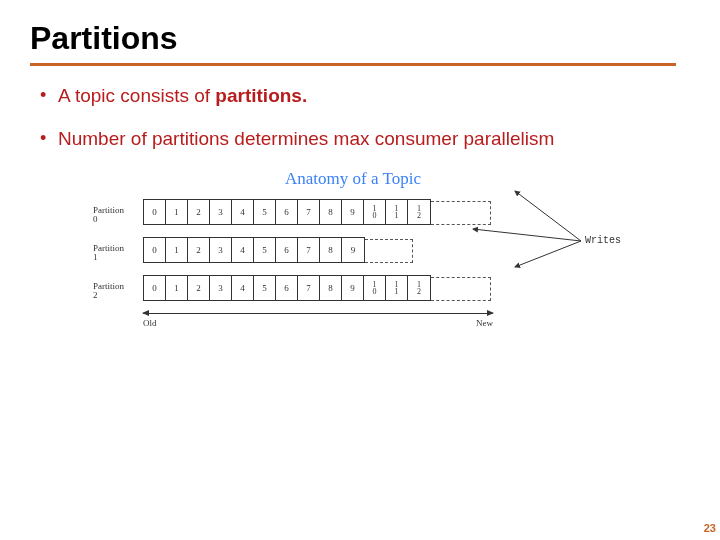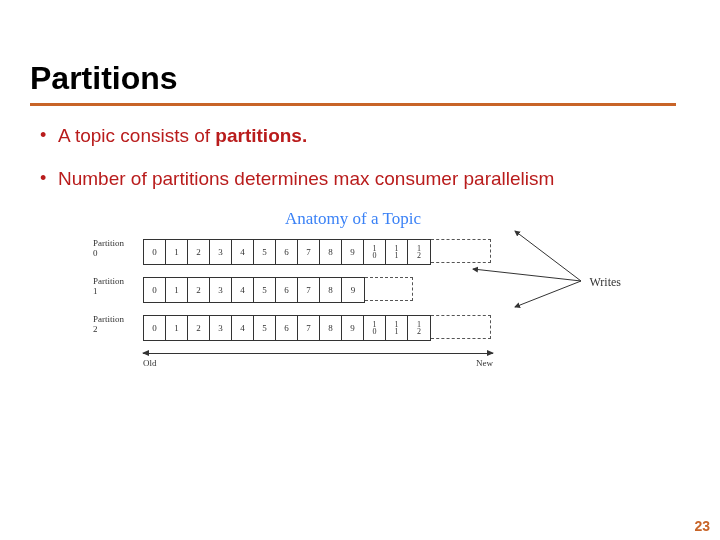--- a/index.html
+++ b/index.html
@@ -6,21 +6,20 @@
   body {
     width: 720px;
     height: 540px;
     background: #fff;
     font-family: Arial, Helvetica, sans-serif;
     position: relative;
     overflow: hidden;
   }
   .slide {
     padding: 20px 44px 0 30px;
-    margin-top: 40px;
   }
   .title {
     font-size: 32px;
     font-weight: bold;
     color: #000;
     margin-bottom: 6px;
   }
   .hr {
     height: 3px;
     background: #c86428;
@@ -52,21 +51,21 @@
   }
   .diag-title {
     text-align: center;
     font-family: Georgia, serif;
     font-size: 17px;
     color: #3b82f6;
     margin-bottom: 10px;
   }
   .partition-row {
     display: flex;
-    align-items: flex-start;
+    align-items: flex-end;
     margin-bottom: 12px;
     position: relative;
   }
   .p-label {
     width: 50px;
     font-size: 9px;
     font-family: Georgia, serif;
     color: #333;
     text-align: left;
     line-height: 1.1;
@@ -123,31 +122,31 @@
     width: 0; height: 0;
     border-top: 3.5px solid transparent;
     border-bottom: 3.5px solid transparent;
   }
   .arrow-line::before { left: -1px; border-right: 7px solid #333; }
   .arrow-line::after { right: -1px; border-left: 7px solid #333; }
   .writes-label {
     position: absolute;
     right: -8px;
     top: 66px;
-    font-size: 12px;
-    font-family: Liberation Serif, serif;
+    font-size: 10px;
+    font-family: Liberation Mono, monospace;
     color: #333;
   }
   .page-num {
     position: absolute;
-    right: 10px;
+    right: 4px;
     bottom: 6px;
     color: #c86428;
     font-weight: bold;
-    font-size: 14px;
+    font-size: 11px;
   }
   .write-svg {
     position: absolute;
     top: 0;
     right: 0;
     pointer-events: none;
   }
 </style>
 </head>
 <body>

